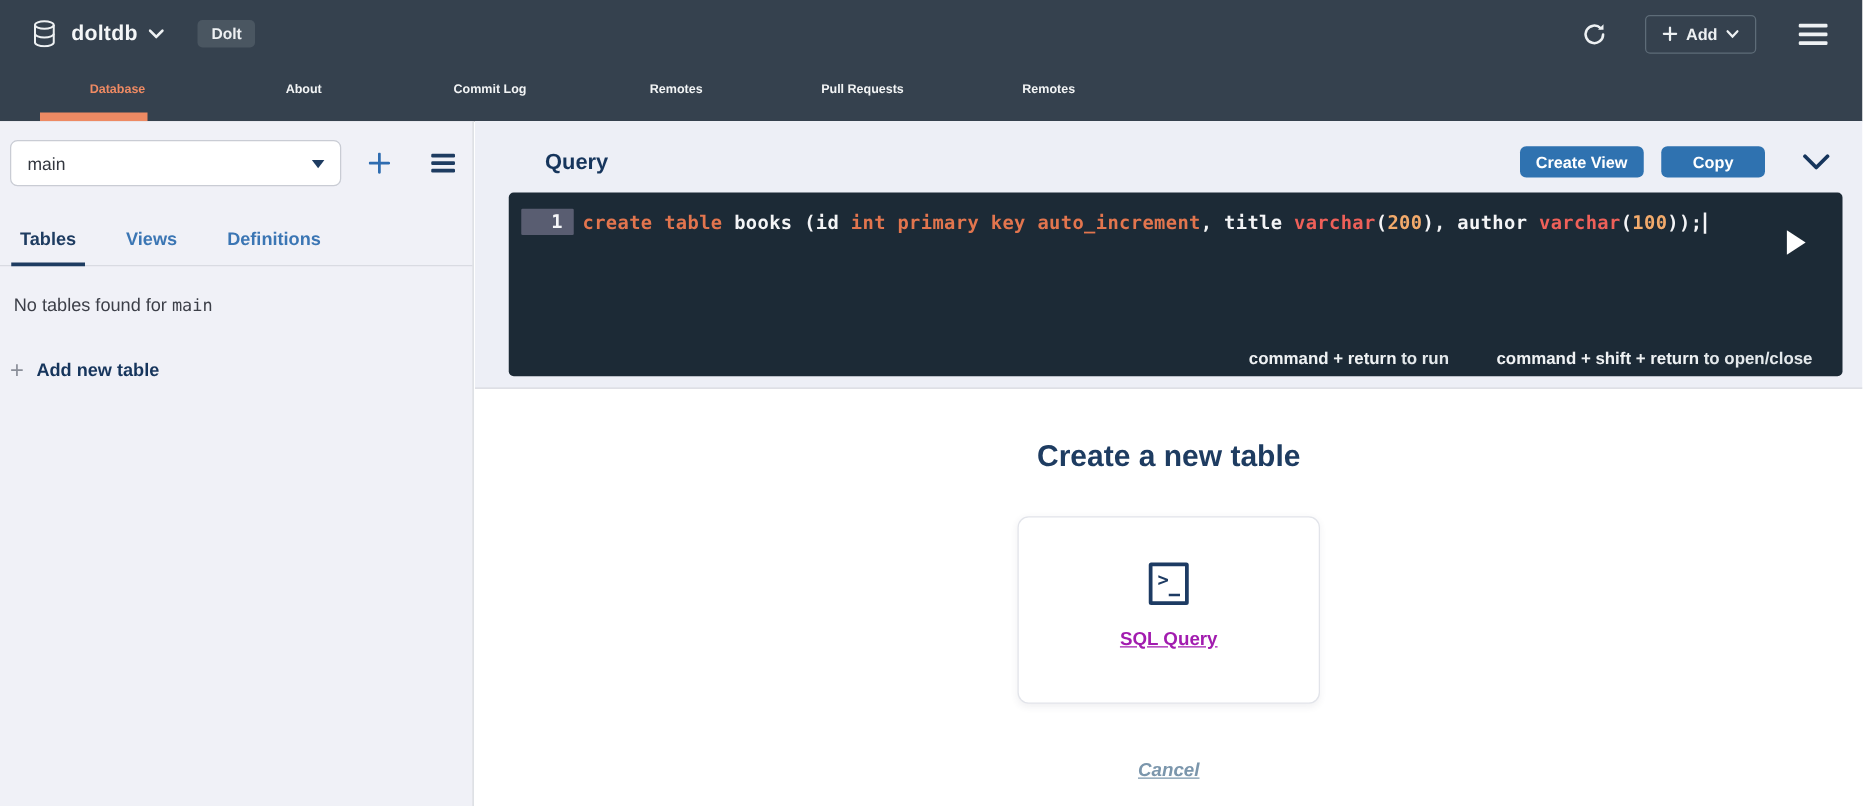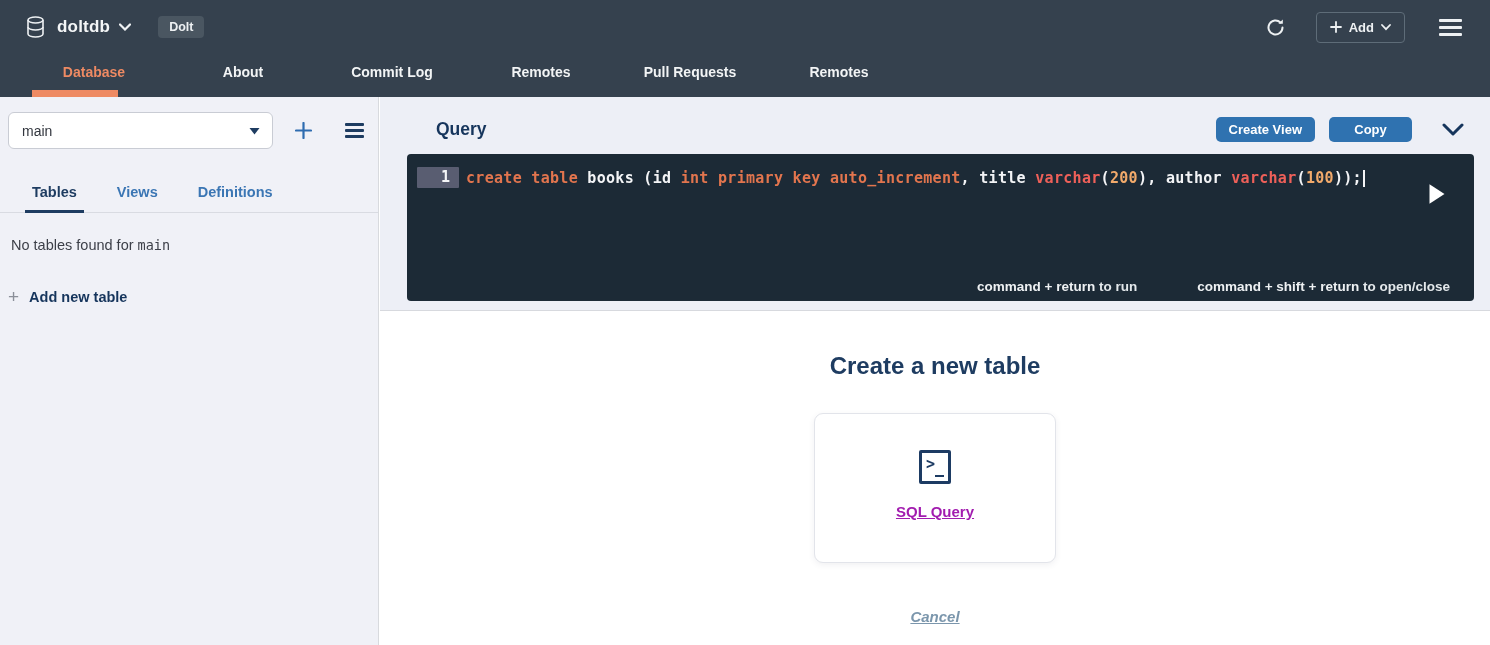--- a/index.html
+++ b/index.html
@@ -17,38 +17,38 @@
                 padding:4px 11px; border-radius:4px; }
   .header-right { margin-left:auto; display:flex; align-items:center; gap:0; }
   .refresh-btn { display:inline-flex; cursor:pointer; margin-right:30px; }
   .add-btn { display:inline-flex; align-items:center; gap:7px; border:1px solid #5e6c78; border-radius:4px;
              background:transparent; color:#eef1f3; font-size:13px; font-weight:bold; padding:7px 13px;
              cursor:pointer; margin-right:34px; font-family:inherit; }
   .burger { display:inline-flex; flex-direction:column; gap:4px; cursor:pointer; }
   .burger i { display:block; width:23px; height:3px; background:#eef1f3; border-radius:1px; }
 
   .header-tabs { display:flex; height:43px; }
-  .h-tab { width:149px; text-align:center; color:#f2f4f5; font-size:14px; font-weight:bold;
+  .h-tab { width:149px; text-align:center; color:#f2f4f5; font-size:10px; font-weight:bold;
            position:relative; line-height:36px; cursor:pointer;padding-left:39px; }
   .h-tab.active { color:#ee8a63; }
   .h-tab.active::after { content:""; position:absolute; left:50%; transform:translateX(-50%);
            bottom:0; width:86px; height:7px; background:#ee8a63; }
 
   
   aside { position:absolute; top:97px; left:0; width:379px; height:608px; background:#f0f1f7;
           border-right:1px solid #d8dade; }
   .branch-row { display:flex; align-items:center; padding:15px 14px 0 8px; }
   .branch-select { width:265px; height:37px; background:#ffffff; border:1px solid #c9ccd4; border-radius:6px;
           display:flex; align-items:center; padding:0 12px 0 13px; cursor:pointer; }
   .branch-select span { font-size:14px; color:#33373f; flex:1; }
   .plus-blue { margin-left:22px; display:inline-flex; cursor:pointer; }
   .side-burger { margin-left:33px; display:inline-flex; flex-direction:column; gap:3.5px; cursor:pointer; }
   .side-burger i { display:block; width:19px; height:2.8px; background:#1e3c61; border-radius:1px; }
 
-  .side-tabs { display:flex; margin-top:35px; border-bottom:1px solid #d9dbe2; padding-left:32px; }
+  .side-tabs { display:flex; margin-top:35px; border-bottom:1px solid #d9dbe2; padding-left:16px; }
   .s-tab { font-size:14.5px; font-weight:bold; color:#3b76b4; padding-bottom:12px; margin-right:40px;
            position:relative; cursor:pointer; }
   .s-tab.active { color:#1e3c61; }
   .s-tab.active::after { content:""; position:absolute; left:-7px; right:-7px; bottom:-1px; height:3.5px; background:#1e3c61; }
 
   .empty-msg { padding:24px 0 0 11px; font-size:14.5px; color:#3c3f48; }
   .empty-msg .mono { font-family:"DejaVu Sans Mono", monospace; font-size:13.5px; }
   .add-table { display:flex; align-items:center; gap:10px; margin:36px 0 0 8px; cursor:pointer; }
   .add-table .plus-gray { color:#8b8f99; font-size:19px; font-weight:normal; line-height:14px; }
   .add-table .lbl { font-size:14.5px; font-weight:bold; color:#16355c; }
@@ -71,21 +71,21 @@
   .gutter { width:42px; margin-left:10px; background:#595d71; color:#f5f6f8; text-align:right;
             padding-right:9px; border-radius:1px; line-height:21px; }
   .code-text { margin-left:7px; white-space:pre; letter-spacing:.3px; }
   .tk-kw { color:#e2754e; }
   .tk-fn { color:#ee6059; }
   .tk-num { color:#f2aa6b; }
   .tk-pn { color:#f3f4f6; }
   .cursor { display:inline-block; width:2px; height:17px; background:#f3f4f6; vertical-align:text-bottom; margin-left:1px; }
   .play-btn { position:absolute; top:29px; right:28px; cursor:pointer; }
   .editor-hints { position:absolute; bottom:7px; right:24px; font-family:"Liberation Sans",sans-serif;
-                  font-size:13.5px; color:#eef1f3; font-weight:bold; display:flex; gap:60px; }
+                  font-size:13.5px; color:#eef1f3; font-weight:bold; display:flex; gap:38px; }
   .hint .dim { color:#e3e8eb; }
 
   
   .create-table { text-align:center; }
   .ct-title { margin-top:41px; font-size:24px; font-weight:bold; color:#1e3c61; }
   .ct-card { margin:33px auto 0; width:242px; height:150px; background:#ffffff; border:1px solid #e2e4ea;
              border-radius:9px; box-shadow:0 2px 6px rgba(60,64,90,.08); cursor:pointer;
              display:flex; flex-direction:column; align-items:center; }
   .term-icon { margin-top:36px; width:32px; height:34px; border:3px solid #1d3b63; border-radius:2px;
                position:relative; }

